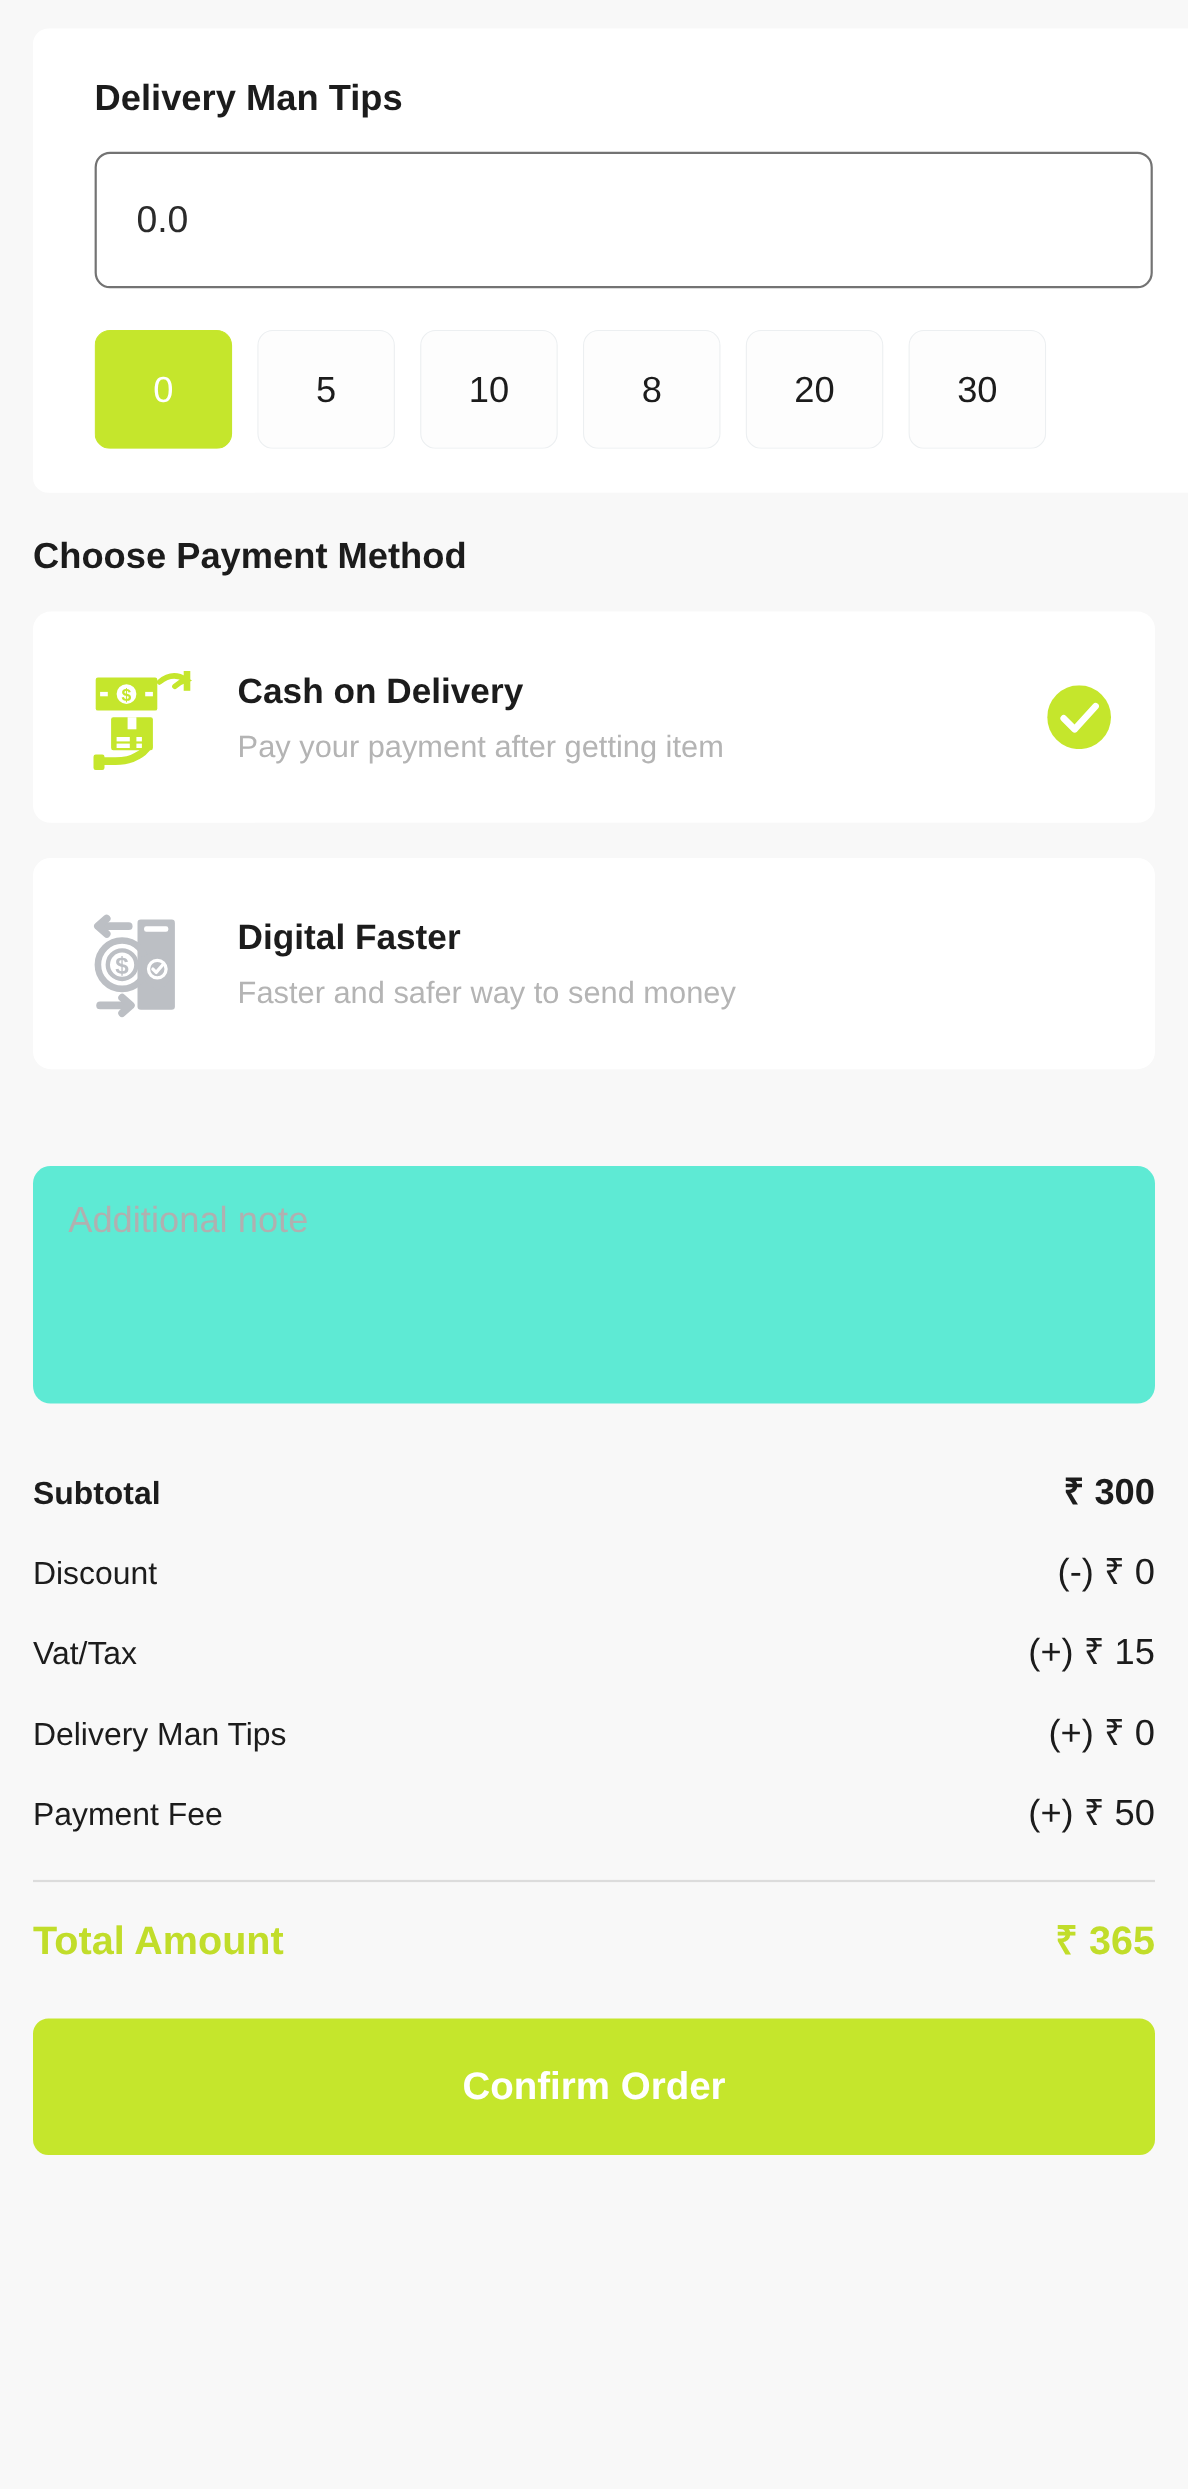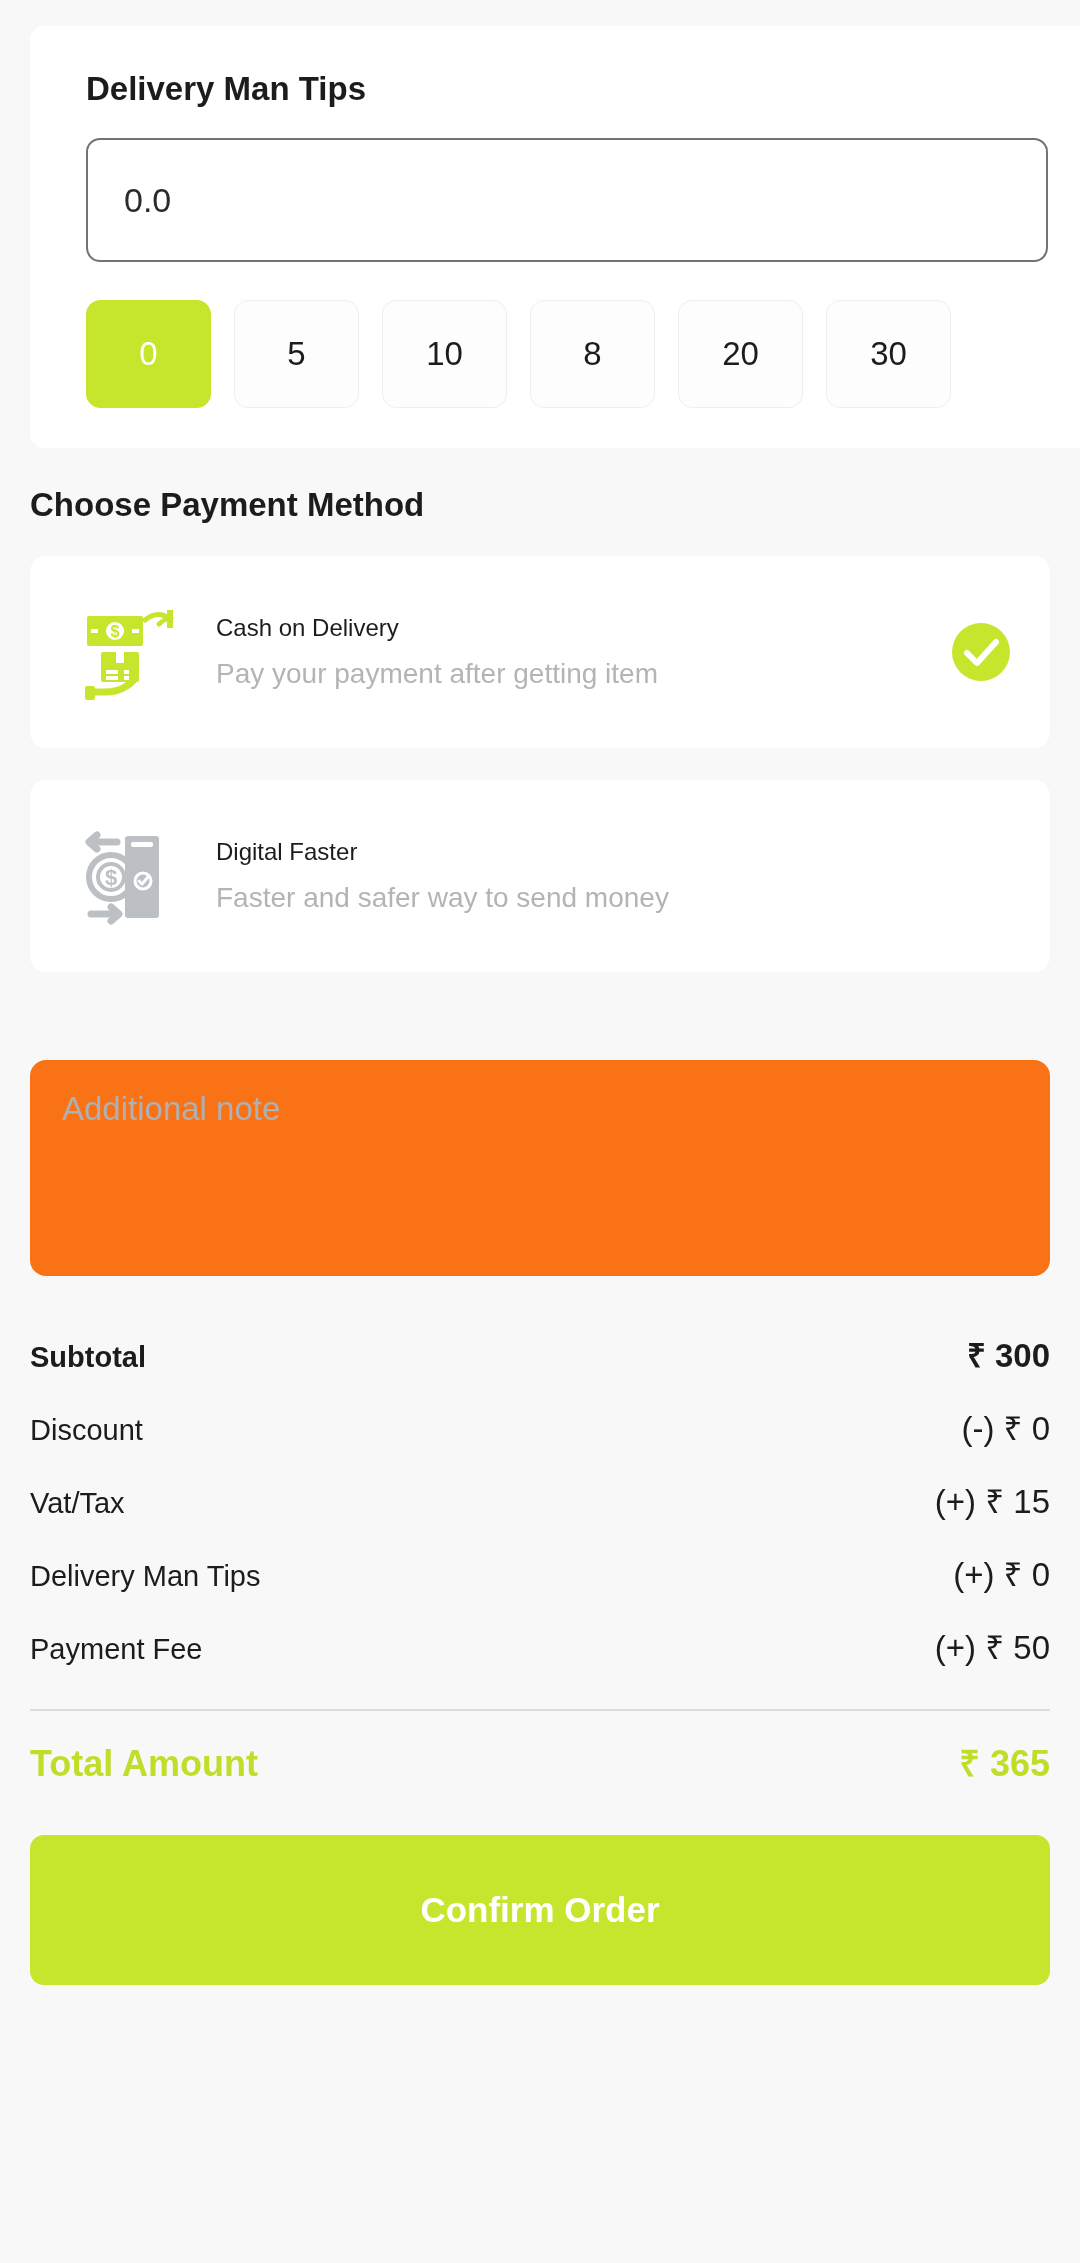--- a/index.html
+++ b/index.html
@@ -137,40 +137,40 @@
     display: flex;
     align-items: center;
     justify-content: center;
   }
   .pay-icon svg { display: block; }
   .pay-texts {
     margin-left: 28px;
     flex: 1 1 auto;
   }
   .pay-title {
-    font-size: 24px;
-    font-weight: 400;
+    font-size: 32px;
+    font-weight: 700;
     color: #1c1c1c;
     margin-bottom: 16px;
   }
   .pay-sub {
     font-size: 28px;
     color: #b4b4b4;
   }
   .check-badge {
     flex: 0 0 auto;
     width: 58px;
     height: 58px;
   }
   .check-badge.hidden { visibility: hidden; }
 
   
   .note-wrap {
     margin: 88px 30px 0 30px;
-    background: #f97316;
+    background: #5eead4;
     border-radius: 16px;
     height: 216px;
     padding: 28px 32px;
   }
   .note-input {
     width: 100%;
     height: 100%;
     border: none;
     outline: none;
     resize: none;
@@ -220,21 +220,21 @@
     font-size: 36px;
     font-weight: 700;
     color: #c1dd2a;
   }
 
   
   .confirm-btn {
     display: block;
     margin: 48px 30px 0 30px;
     width: 1020px;
-    height: 150px;
+    height: 124px;
     background: #c5e62c;
     border: none;
     border-radius: 14px;
     color: #ffffff;
     font-family: "Liberation Sans", sans-serif;
     font-size: 35px;
     font-weight: 700;
     cursor: pointer;
   }
 </style>

